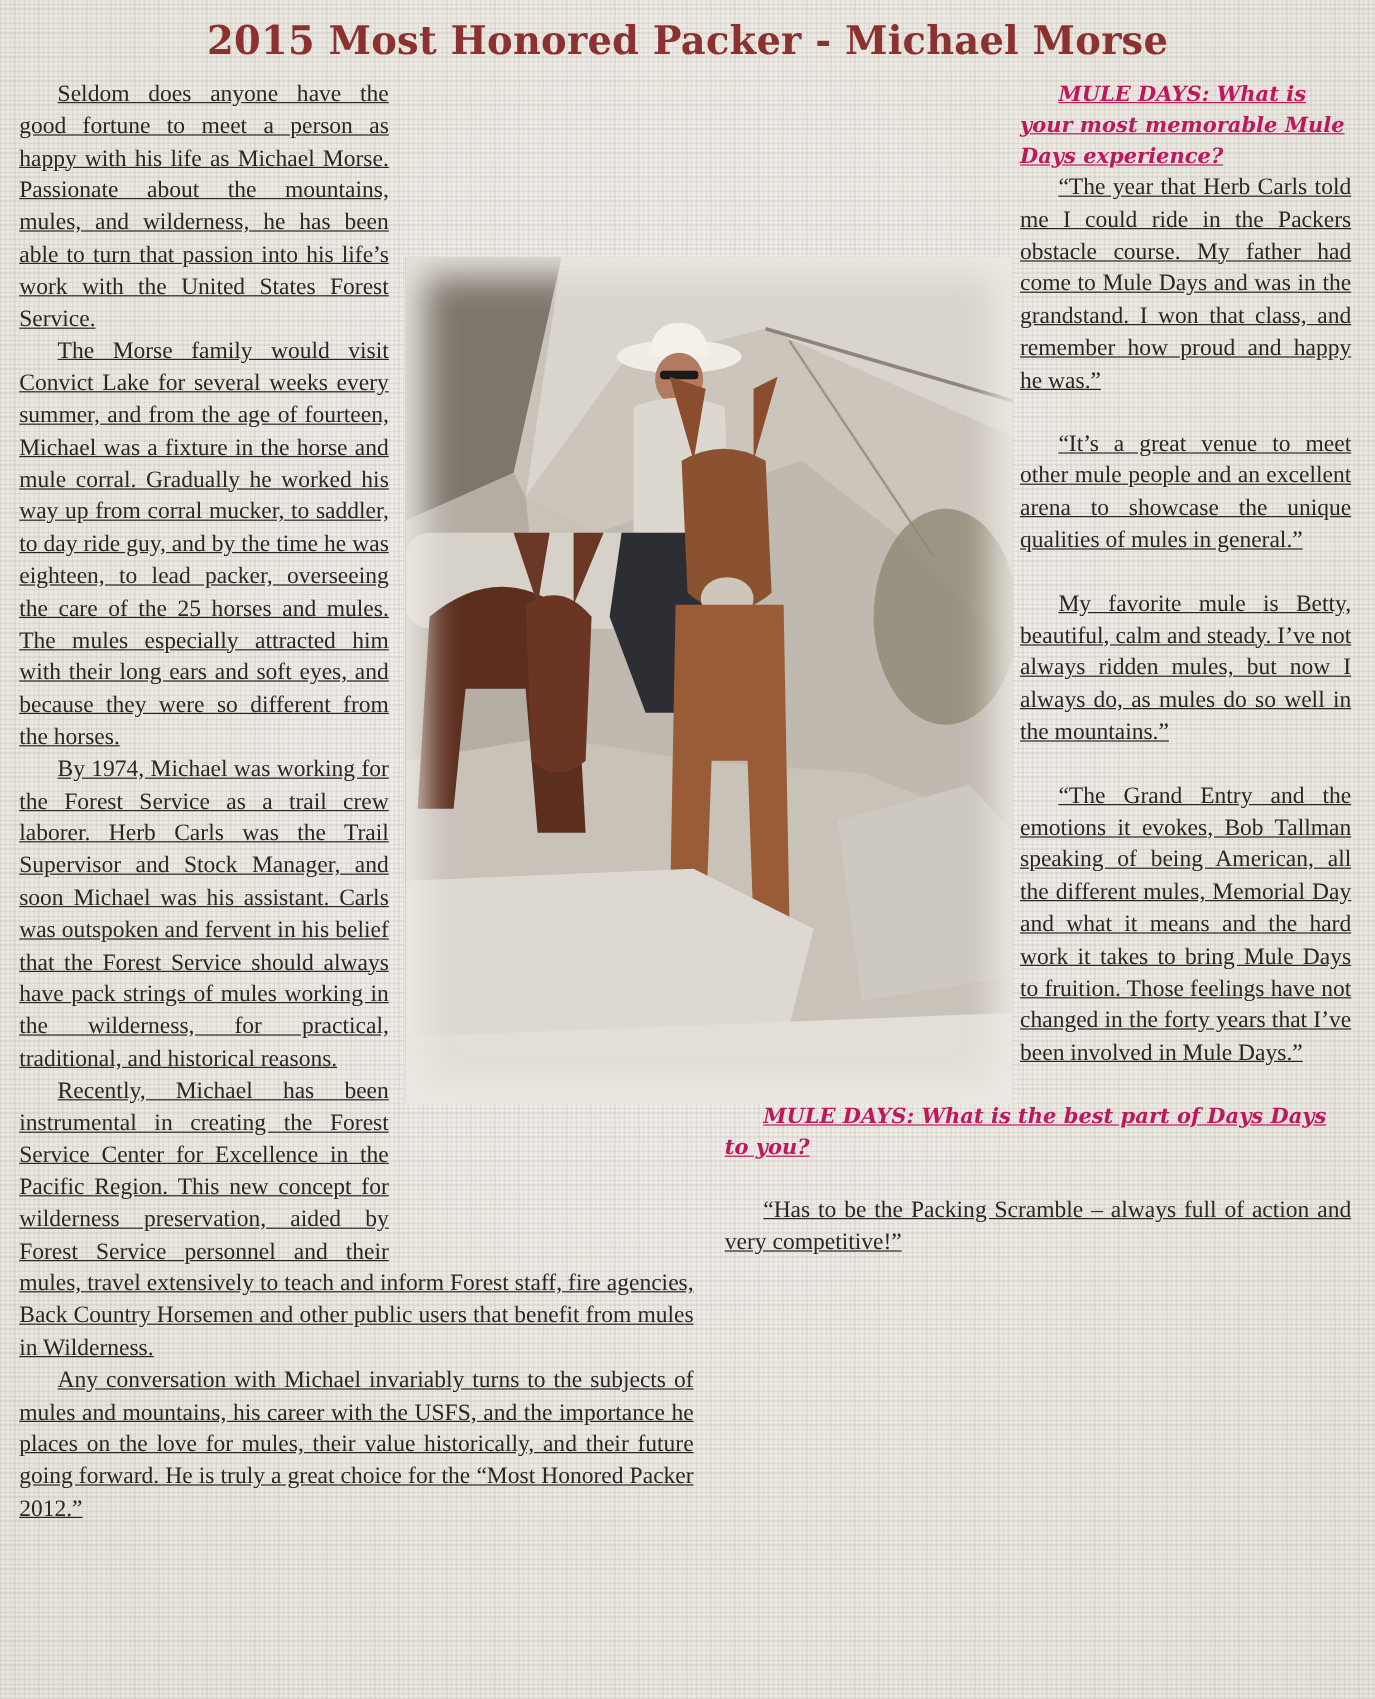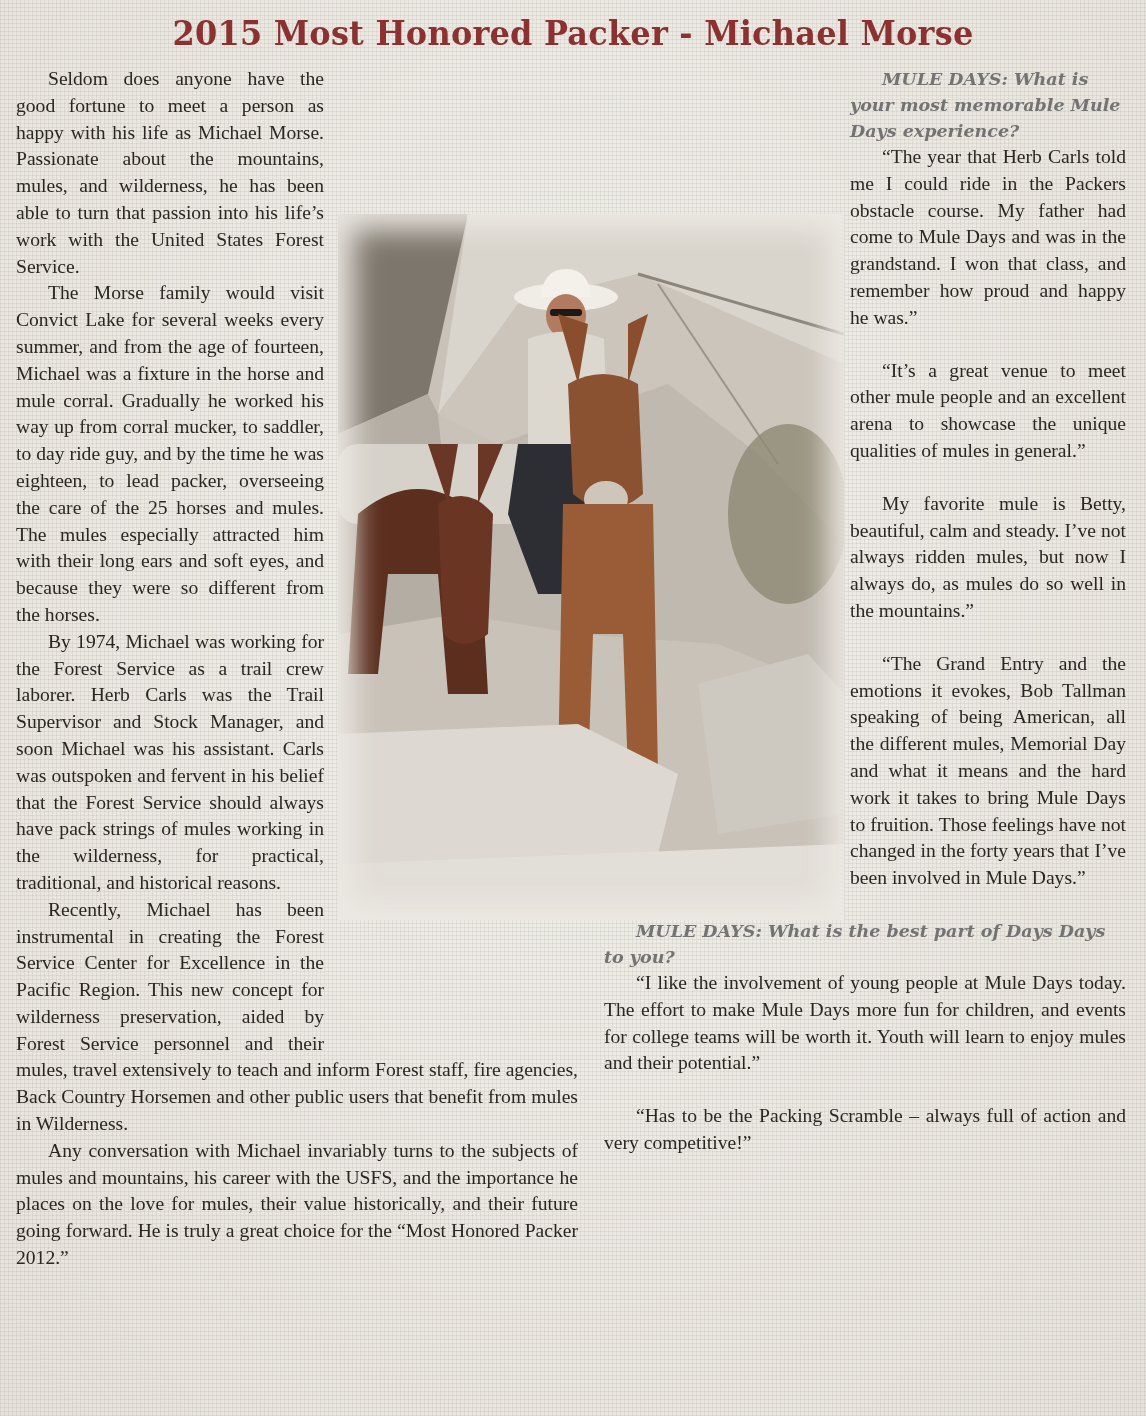--- a/index.html
+++ b/index.html
@@ -13,33 +13,33 @@
     font-family: "Liberation Serif", "DejaVu Serif", serif;
     color: #2a2622;
   }
   .title {
     position: absolute; left: 0; top: 14px; width: 1146px; text-align: center;
     font-family: "DejaVu Serif", serif; font-weight: bold;
     font-size: 33px; color: #8b3230; letter-spacing: 0.2px;
     transform: scaleX(0.97);
   }
   .body-text { font-size: 19.6px; line-height: 26.8px; text-align: justify; }
-  .body-text p { margin: 0; text-indent: 32px; }
+  .body-text p { margin: 0; text-indent: 32px; text-decoration: underline; }
   .col-left { position: absolute; left: 16px; top: 66px; width: 562px; }
   .col-left .wrap-float {
     float: right; width: 254px; height: 842px; shape-outside: margin-box;
     margin-top: 134px;
   }
   .col-right { position: absolute; left: 604px; top: 66px; width: 522px; }
   .col-right .wrap-float {
     float: left; width: 246px; height: 710px; margin-top: 119px;
   }
   .q {
     font-family: "DejaVu Serif", serif; font-weight: bold; font-style: italic;
-    font-size: 17.5px; line-height: 26px; color: #737373; margin: 0;
+    font-size: 17.5px; line-height: 26px; color: #be185d; margin: 0;
     text-align: left; text-indent: 0;
   }
   .gap { height: 26px; }
   .photo {
     position: absolute; left: 338px; top: 214px; width: 506px; height: 706px;
     overflow: hidden;
     background: linear-gradient(180deg, #cfcac2 0%, #bdb7ae 40%, #a9a197 70%, #d6d2cc 100%);
     box-shadow: inset 0 0 30px 18px #ece9e4;
   }
   .photo svg { display: block; width: 100%; height: 100%; }
@@ -78,21 +78,20 @@
   <div>
     <p>My favorite mule is Betty, beautiful, calm and steady. I’ve not always ridden mules, but now I always do, as mules do so well in the mountains.”</p>
   </div>
   <div class="gap"></div>
   <div>
     <p>“The Grand Entry and the emotions it evokes, Bob Tallman speaking of being American, all the different mules, Memorial Day and what it means and the hard work it takes to bring Mule Days to fruition. Those feelings have not changed in the forty years that I’ve been involved in Mule Days.”</p>
   </div>
   <div class="gap"></div>
   <div>
     <p class="q">MULE DAYS: What is the best part of Days Days to you?</p>
-    <p>“I like the involvement of young people at Mule Days today. The effort to make Mule Days more fun for children, and events for college teams will be worth it. Youth will learn to enjoy mules and their potential.”</p>
   </div>
   <div class="gap"></div>
   <div>
     <p>“Has to be the Packing Scramble – always full of action and very competitive!”</p>
   </div>
 </div>
 
 <div class="photo" title="Michael Morse in a white cowboy hat riding a mule, leading a string of pack mules past granite boulders">
   <svg viewBox="0 0 506 706" preserveAspectRatio="none">
 

